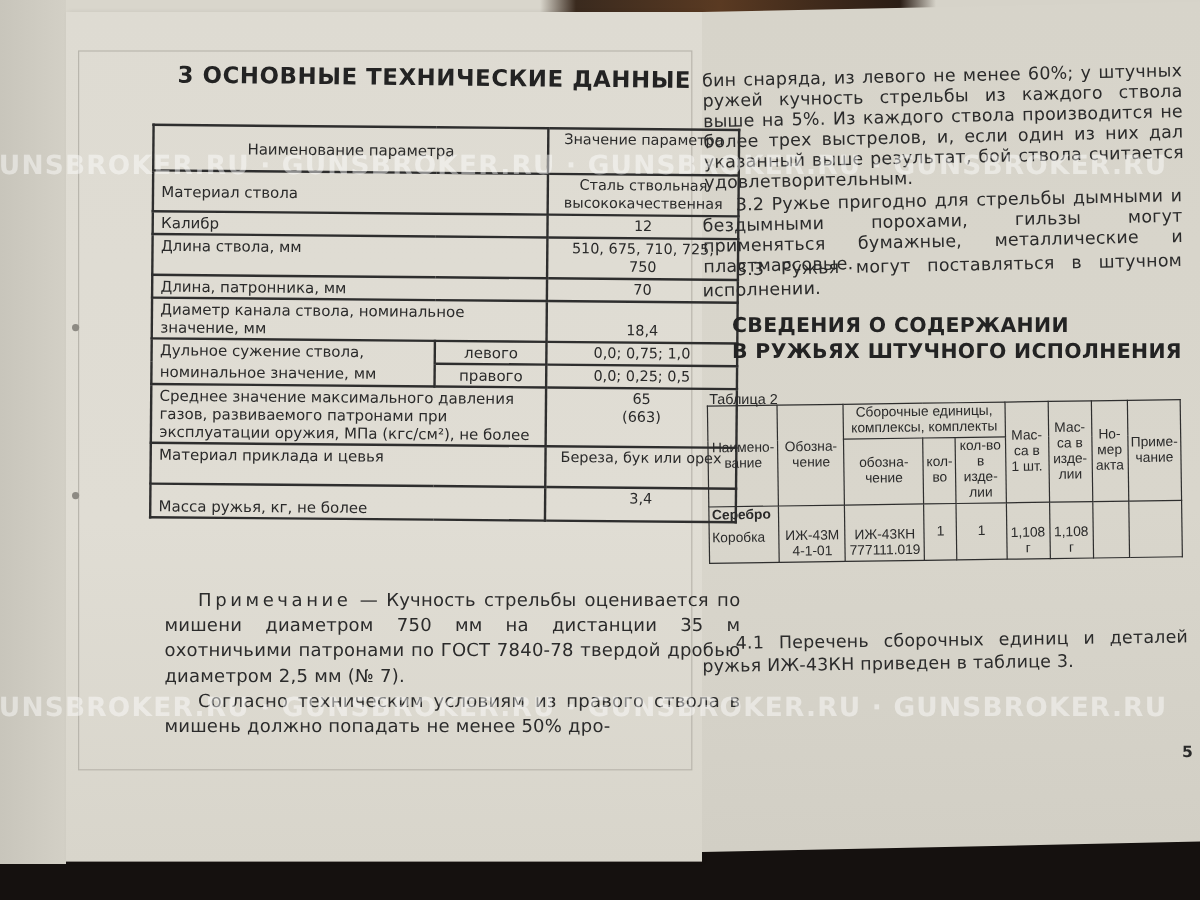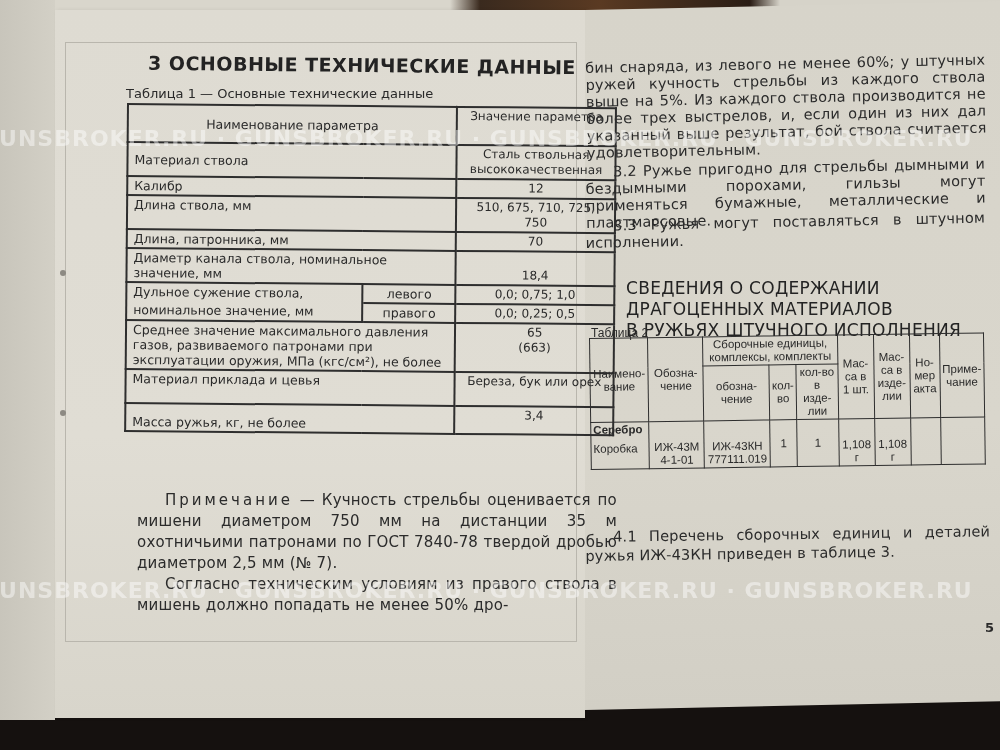--- a/index.html
+++ b/index.html
@@ -60,22 +60,22 @@
   table.t1 td.val { text-align:center; font-size:12px; }
   table.t1 td.sub { text-align:center; border-left:1px solid #2e2e2e; }
   table.t1 tr.head td { text-align:center; }
   .para {
     position:absolute; font-size:15px; line-height:21px; color:#2b2b2b;
     text-align:justify; letter-spacing:0.2px;
   }
   .spaced { letter-spacing:3px; }
   .indent { display:inline-block; width:28px; }
   h2.precious {
-    position:absolute; left:25px; top:262px; margin:16px;
-    font-weight:normal; font-size:17px; line-height:21px; color:#232323;
+    position:absolute; left:25px; top:262px; margin:0;
+    font-weight:bold; font-size:17px; line-height:21px; color:#232323;
     letter-spacing:0.3px;
   }
   table.t2 {
     position:absolute; left:4px; top:338px; width:395px;
     border-collapse:collapse; font-family:"Liberation Sans", sans-serif;
     font-size:11.5px; color:#2a2a2a;
     transform:rotate(-0.8deg); transform-origin:left top;
   }
   table.t2 td {
     border:1.5px solid #2e2e2e; text-align:center; padding:1px 2px; line-height:13px;
@@ -105,21 +105,20 @@
 <div class="bg-bottom"></div>
 <div class="left-strip"></div>
 <div class="page-left"></div>
 <div class="page-right"></div>
 <div class="inner-box"></div>
 <div class="staple" style="left:60px;top:270px"></div>
 <div class="staple" style="left:60px;top:410px"></div>
 
 <div class="content-left">
   <h1 class="sec-title">3 ОСНОВНЫЕ ТЕХНИЧЕСКИЕ ДАННЫЕ</h1>
-  <div class="caption" style="left:71px;top:86px">Таблица 1 — Основные технические данные</div>
 
   <table class="t1">
     <tbody>
         <tr class="head">
       <td colspan="2" style="width:290px;vertical-align:middle;height:34px">Наименование параметра</td>
       <td class="val" style="width:130px">Значение параметра</td>
     </tr>
     <tr>
       <td colspan="2" style="height:30px;vertical-align:middle">Материал ствола</td>
       <td class="val">Сталь ствольная высококачественная</td>
@@ -180,21 +179,20 @@
   <div class="para" style="left:0;top:60px;width:400px;font-size:14.5px;line-height:17px;transform:rotate(-1.2deg);transform-origin:left top">бин снаряда, из левого не менее 60%; у штучных ружей кучность стрельбы из каждого ствола выше на 5%. Из каждого ствола производится не более трех выстрелов, и, если один из них дал указанный выше результат, бой ствола считается удовлетворительным.</div>
   <div class="para" style="left:0;top:164px;width:400px;font-size:14.5px;line-height:17px;transform:rotate(-1.2deg);transform-origin:left top">
     <span class="indent"></span><span>3.2 Ружье пригодно для стрельбы дымными и бездымными порохами, гильзы могут применяться бумажные, металлические и пластмассовые.</span>
   </div>
   <div class="para" style="left:0;top:218px;width:400px;font-size:14.5px;line-height:17px;transform:rotate(-1.2deg);transform-origin:left top">
     <span class="indent"></span><span>3.3 Ружья могут поставляться в штучном исполнении.</span>
   </div>
 
   <h2 class="precious">
     <div>СВЕДЕНИЯ О СОДЕРЖАНИИ</div>
-    <div>ДРАГОЦЕННЫХ МАТЕРИАЛОВ</div>
     <div>В РУЖЬЯХ ШТУЧНОГО ИСПОЛНЕНИЯ</div>
   </h2>
   <div class="caption" style="left:6px;top:326px;font-family:'Liberation Sans',sans-serif;font-size:12px">Таблица 2</div>
 
   <table class="t2">
     <tbody>
         <tr>
       <td rowspan="2" style="width:54px">Наимено-вание</td>
       <td rowspan="2" style="width:52px">Обозна-чение</td>
       <td colspan="3">Сборочные единицы, комплексы, комплекты</td>

